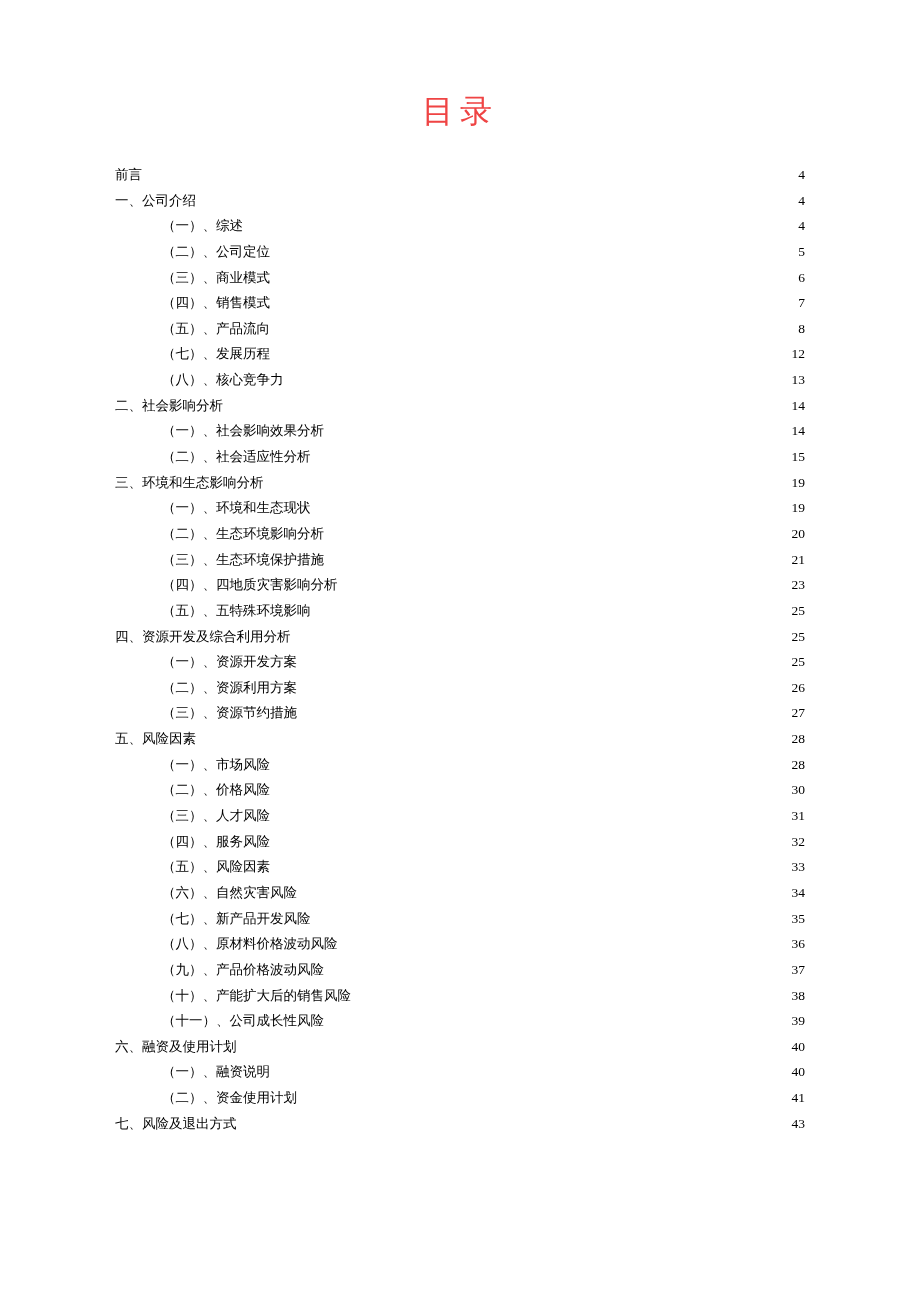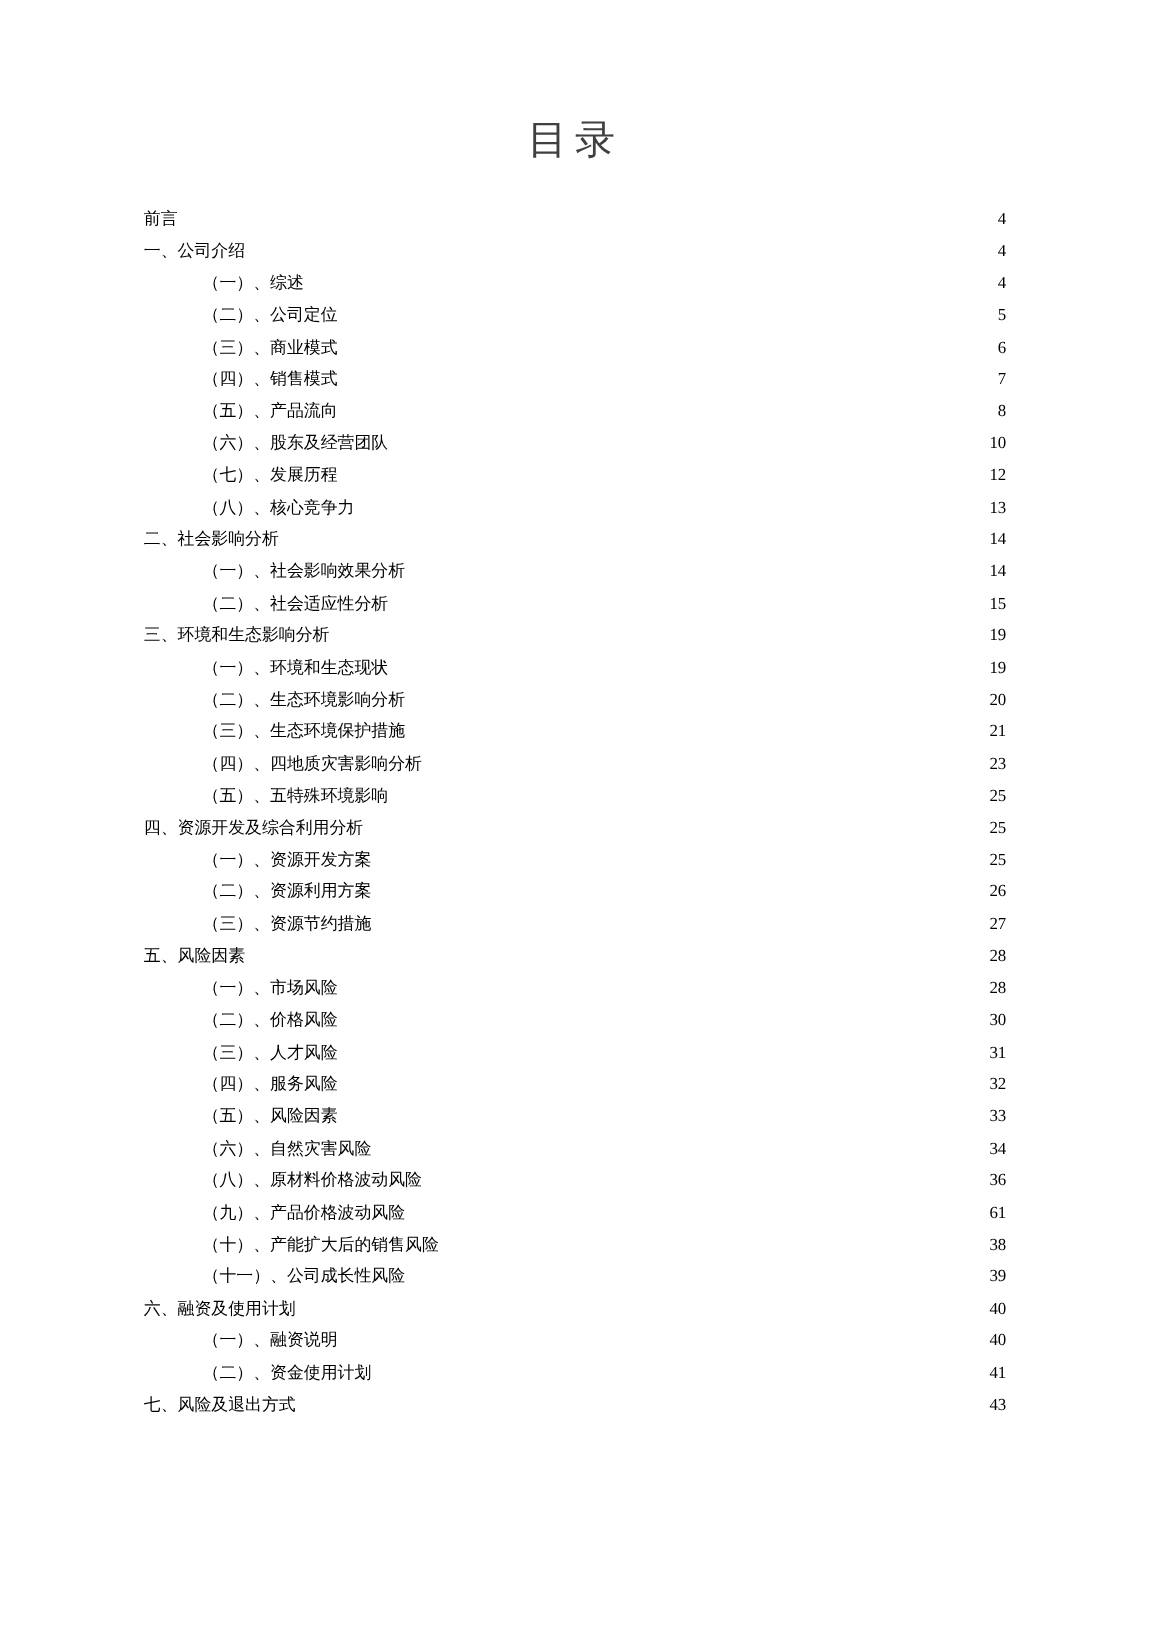--- a/index.html
+++ b/index.html
@@ -11,21 +11,21 @@
       box-sizing: border-box;
     }
     .page {
       padding: 90px 115px 100px 115px;
     }
     .title {
       text-align: center;
       font-size: 32px;
       letter-spacing: 6px;
       margin-bottom: 28px;
-      color: #404040;
+      color: #ef4444;
     }
     .toc-line {
       display: flex;
       align-items: flex-end;
       font-size: 13.5px;
       color: #000;
       line-height: 1.9;
       white-space: nowrap;
     }
     .toc-line.level-1 {
@@ -94,25 +94,20 @@
         <span class="toc-label">（四）、销售模式</span>
         <span class="dots"></span>
         <span class="page-num">7</span>
       </div>
       <div class="toc-line level-2">
         <span class="toc-label">（五）、产品流向</span>
         <span class="dots"></span>
         <span class="page-num">8</span>
       </div>
       <div class="toc-line level-2">
-        <span class="toc-label">（六）、股东及经营团队</span>
-        <span class="dots"></span>
-        <span class="page-num">10</span>
-      </div>
-      <div class="toc-line level-2">
         <span class="toc-label">（七）、发展历程</span>
         <span class="dots"></span>
         <span class="page-num">12</span>
       </div>
       <div class="toc-line level-2">
         <span class="toc-label">（八）、核心竞争力</span>
         <span class="dots"></span>
         <span class="page-num">13</span>
       </div>
       <div class="toc-line level-1">
@@ -209,28 +204,33 @@
         <span class="toc-label">（五）、风险因素</span>
         <span class="dots"></span>
         <span class="page-num">33</span>
       </div>
       <div class="toc-line level-2">
         <span class="toc-label">（六）、自然灾害风险</span>
         <span class="dots"></span>
         <span class="page-num">34</span>
       </div>
       <div class="toc-line level-2">
+        <span class="toc-label">（七）、新产品开发风险</span>
+        <span class="dots"></span>
+        <span class="page-num">35</span>
+      </div>
+      <div class="toc-line level-2">
         <span class="toc-label">（八）、原材料价格波动风险</span>
         <span class="dots"></span>
         <span class="page-num">36</span>
       </div>
       <div class="toc-line level-2">
         <span class="toc-label">（九）、产品价格波动风险</span>
         <span class="dots"></span>
-        <span class="page-num">61</span>
+        <span class="page-num">37</span>
       </div>
       <div class="toc-line level-2">
         <span class="toc-label">（十）、产能扩大后的销售风险</span>
         <span class="dots"></span>
         <span class="page-num">38</span>
       </div>
       <div class="toc-line level-2">
         <span class="toc-label">（十一）、公司成长性风险</span>
         <span class="dots"></span>
         <span class="page-num">39</span>

